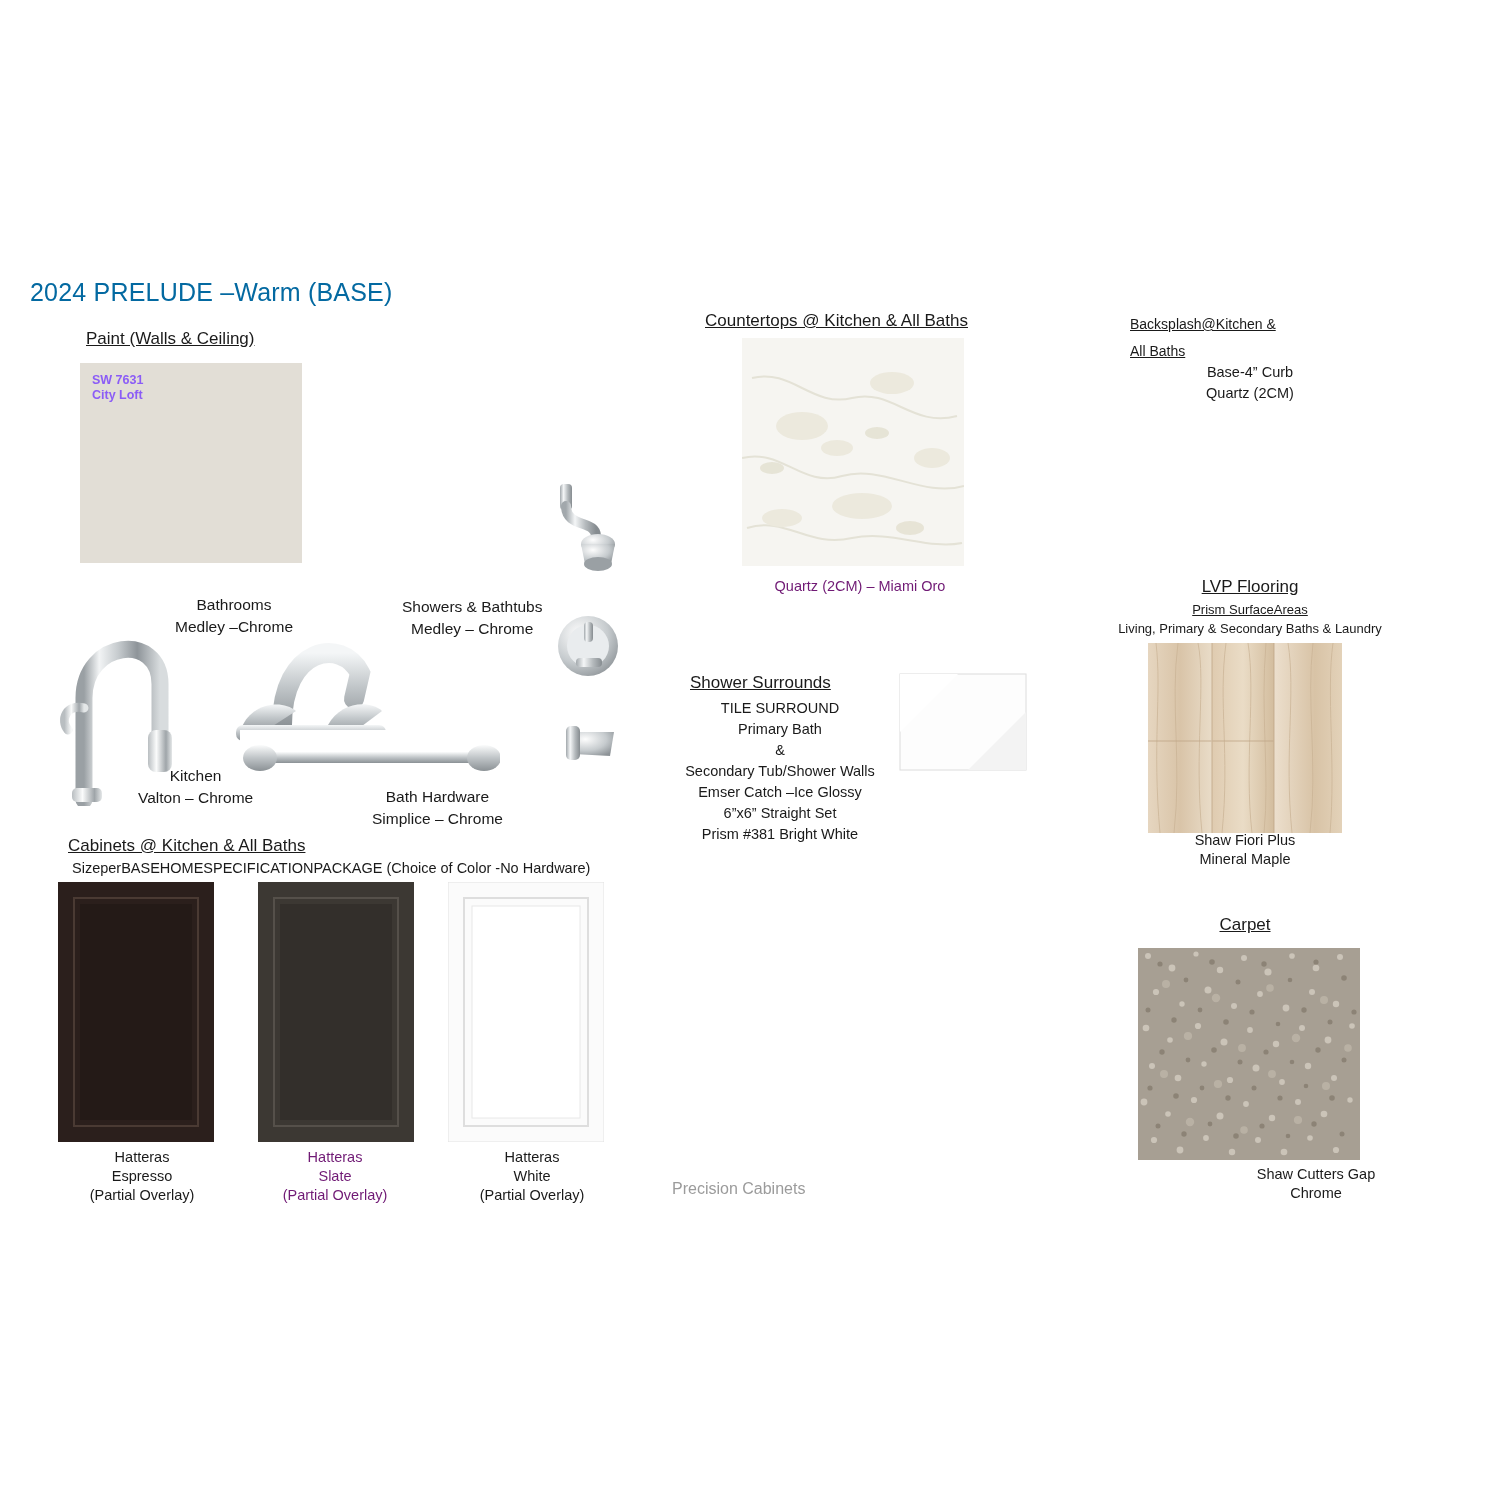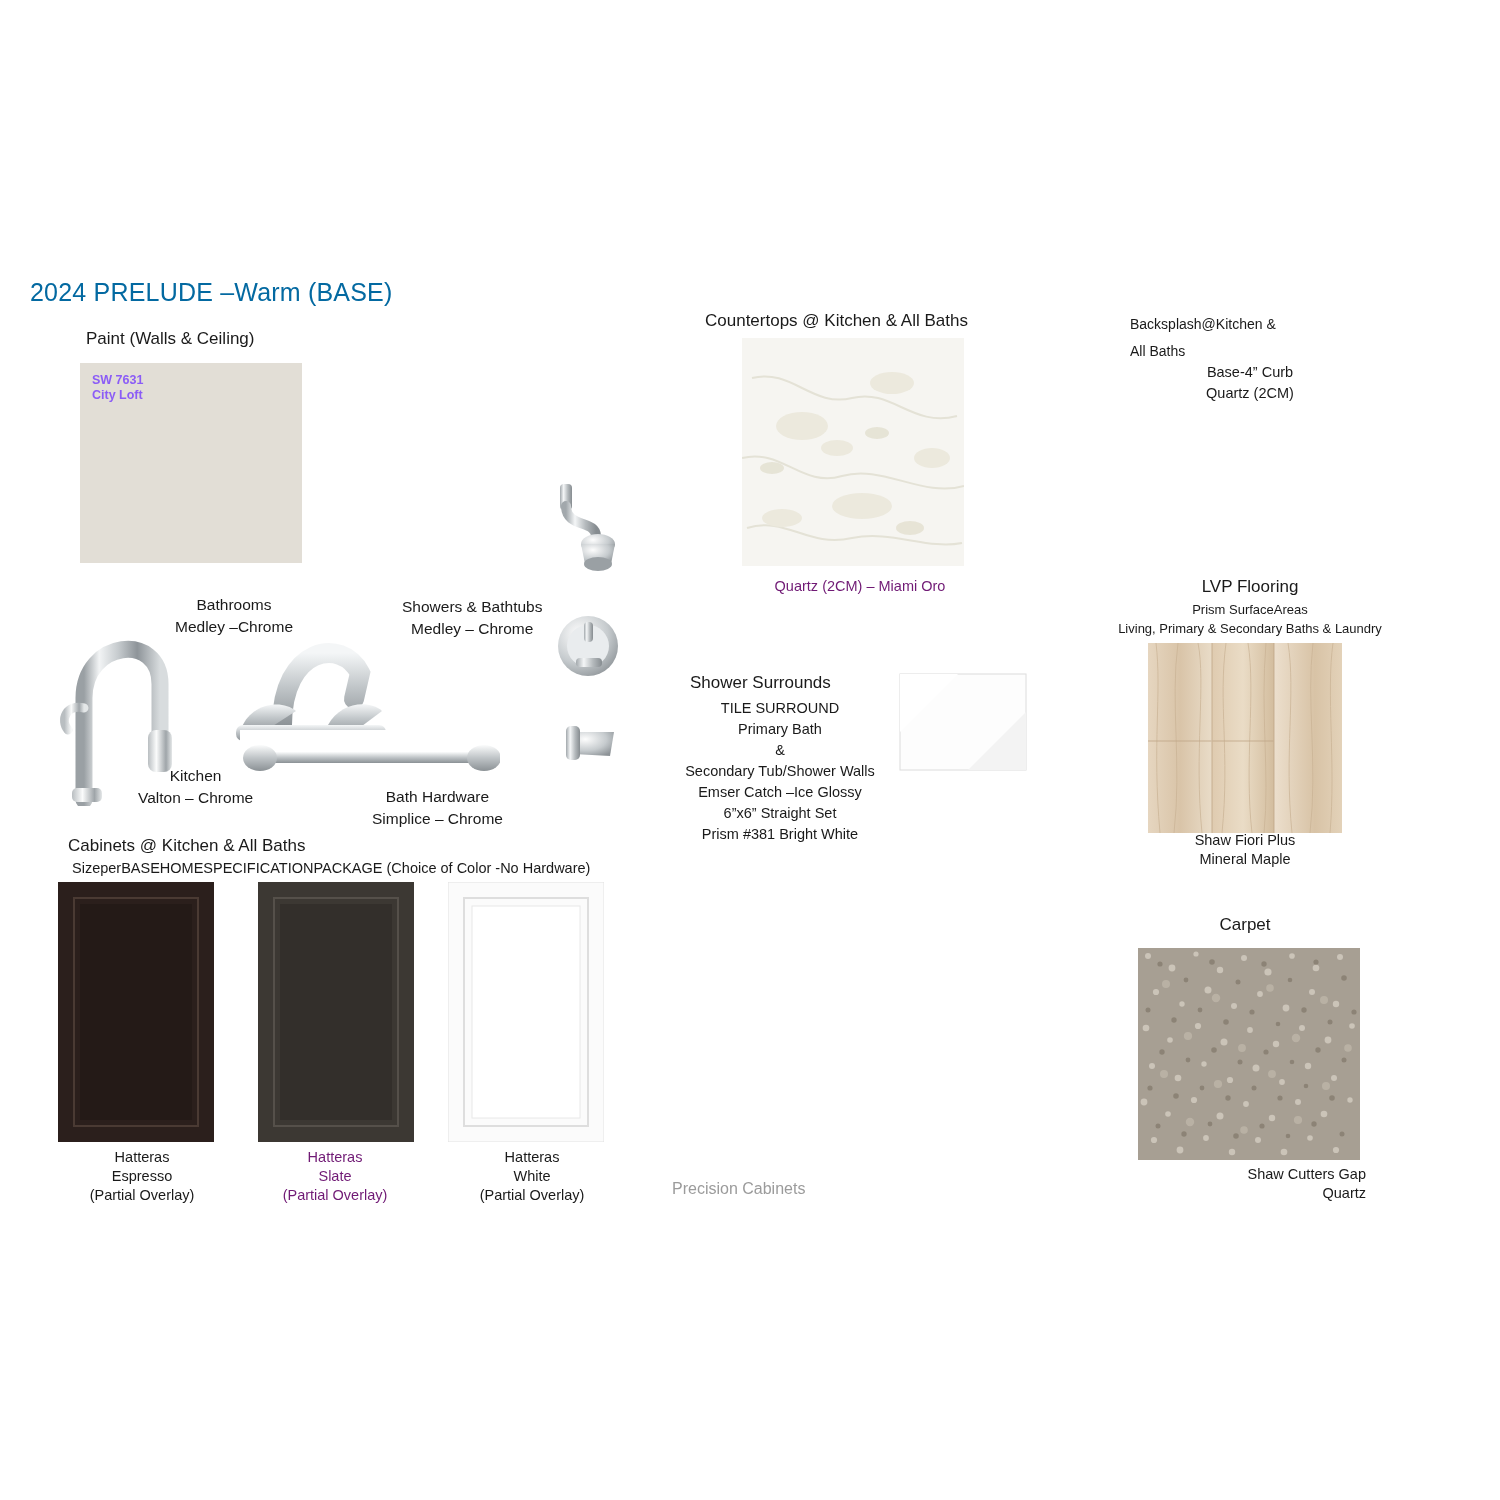--- a/index.html
+++ b/index.html
@@ -10,21 +10,21 @@
   body {
     width: 1500px;
     height: 1500px;
     position: relative;
     font-family: "Liberation Sans", sans-serif;
     color: #1a1a1a;
     overflow: hidden;
   }
   .abs { position: absolute; }
   .ctr { text-align: center; }
-  .u { }
+  .u { text-decoration: underline; }
   .blue { color: #701a75; }
 
   
   #doc-title {
     left: 30px; top: 278px;
     font-size: 25px;
     letter-spacing: .2px;
     color: #0369a1;
   }
 
@@ -189,25 +189,25 @@
     left: 1130px; top: 915px;
     width: 230px;
     font-size: 17px;
     text-align: center;
   }
   #carpet-swatch {
     left: 1138px; top: 948px;
     width: 222px; height: 212px;
   }
   #carpet-caption {
-    left: 1130px; top: 1165px;
+    left: 1198px; top: 1165px;
     width: 236px;
     font-size: 14.5px;
     line-height: 19px;
-    text-align: right;
+    text-align: center;
   }
 </style>
 </head>
 <body>
 
 <div class="abs" id="doc-title">2024 PRELUDE –Warm (BASE)</div>
 
 <div class="abs u" id="paint-heading">Paint (Walls &amp; Ceiling)</div>
 <div class="abs" id="paint-swatch"></div>
 <div class="abs" id="paint-code">
@@ -588,14 +588,14 @@
           <circle cx="188" cy="138" r="4"></circle>
         <circle cx="52" cy="174" r="4.2"></circle>
           <circle cx="106" cy="182" r="3.8"></circle>
           <circle cx="160" cy="172" r="4.1"></circle>
       </g>
     </g>
   </svg>
 </div>
 <div class="abs" id="carpet-caption">
   <div>Shaw Cutters Gap</div>
-  <div>Quartz</div>
+  <div>Chrome</div>
 </div>
 
 </body></html>

